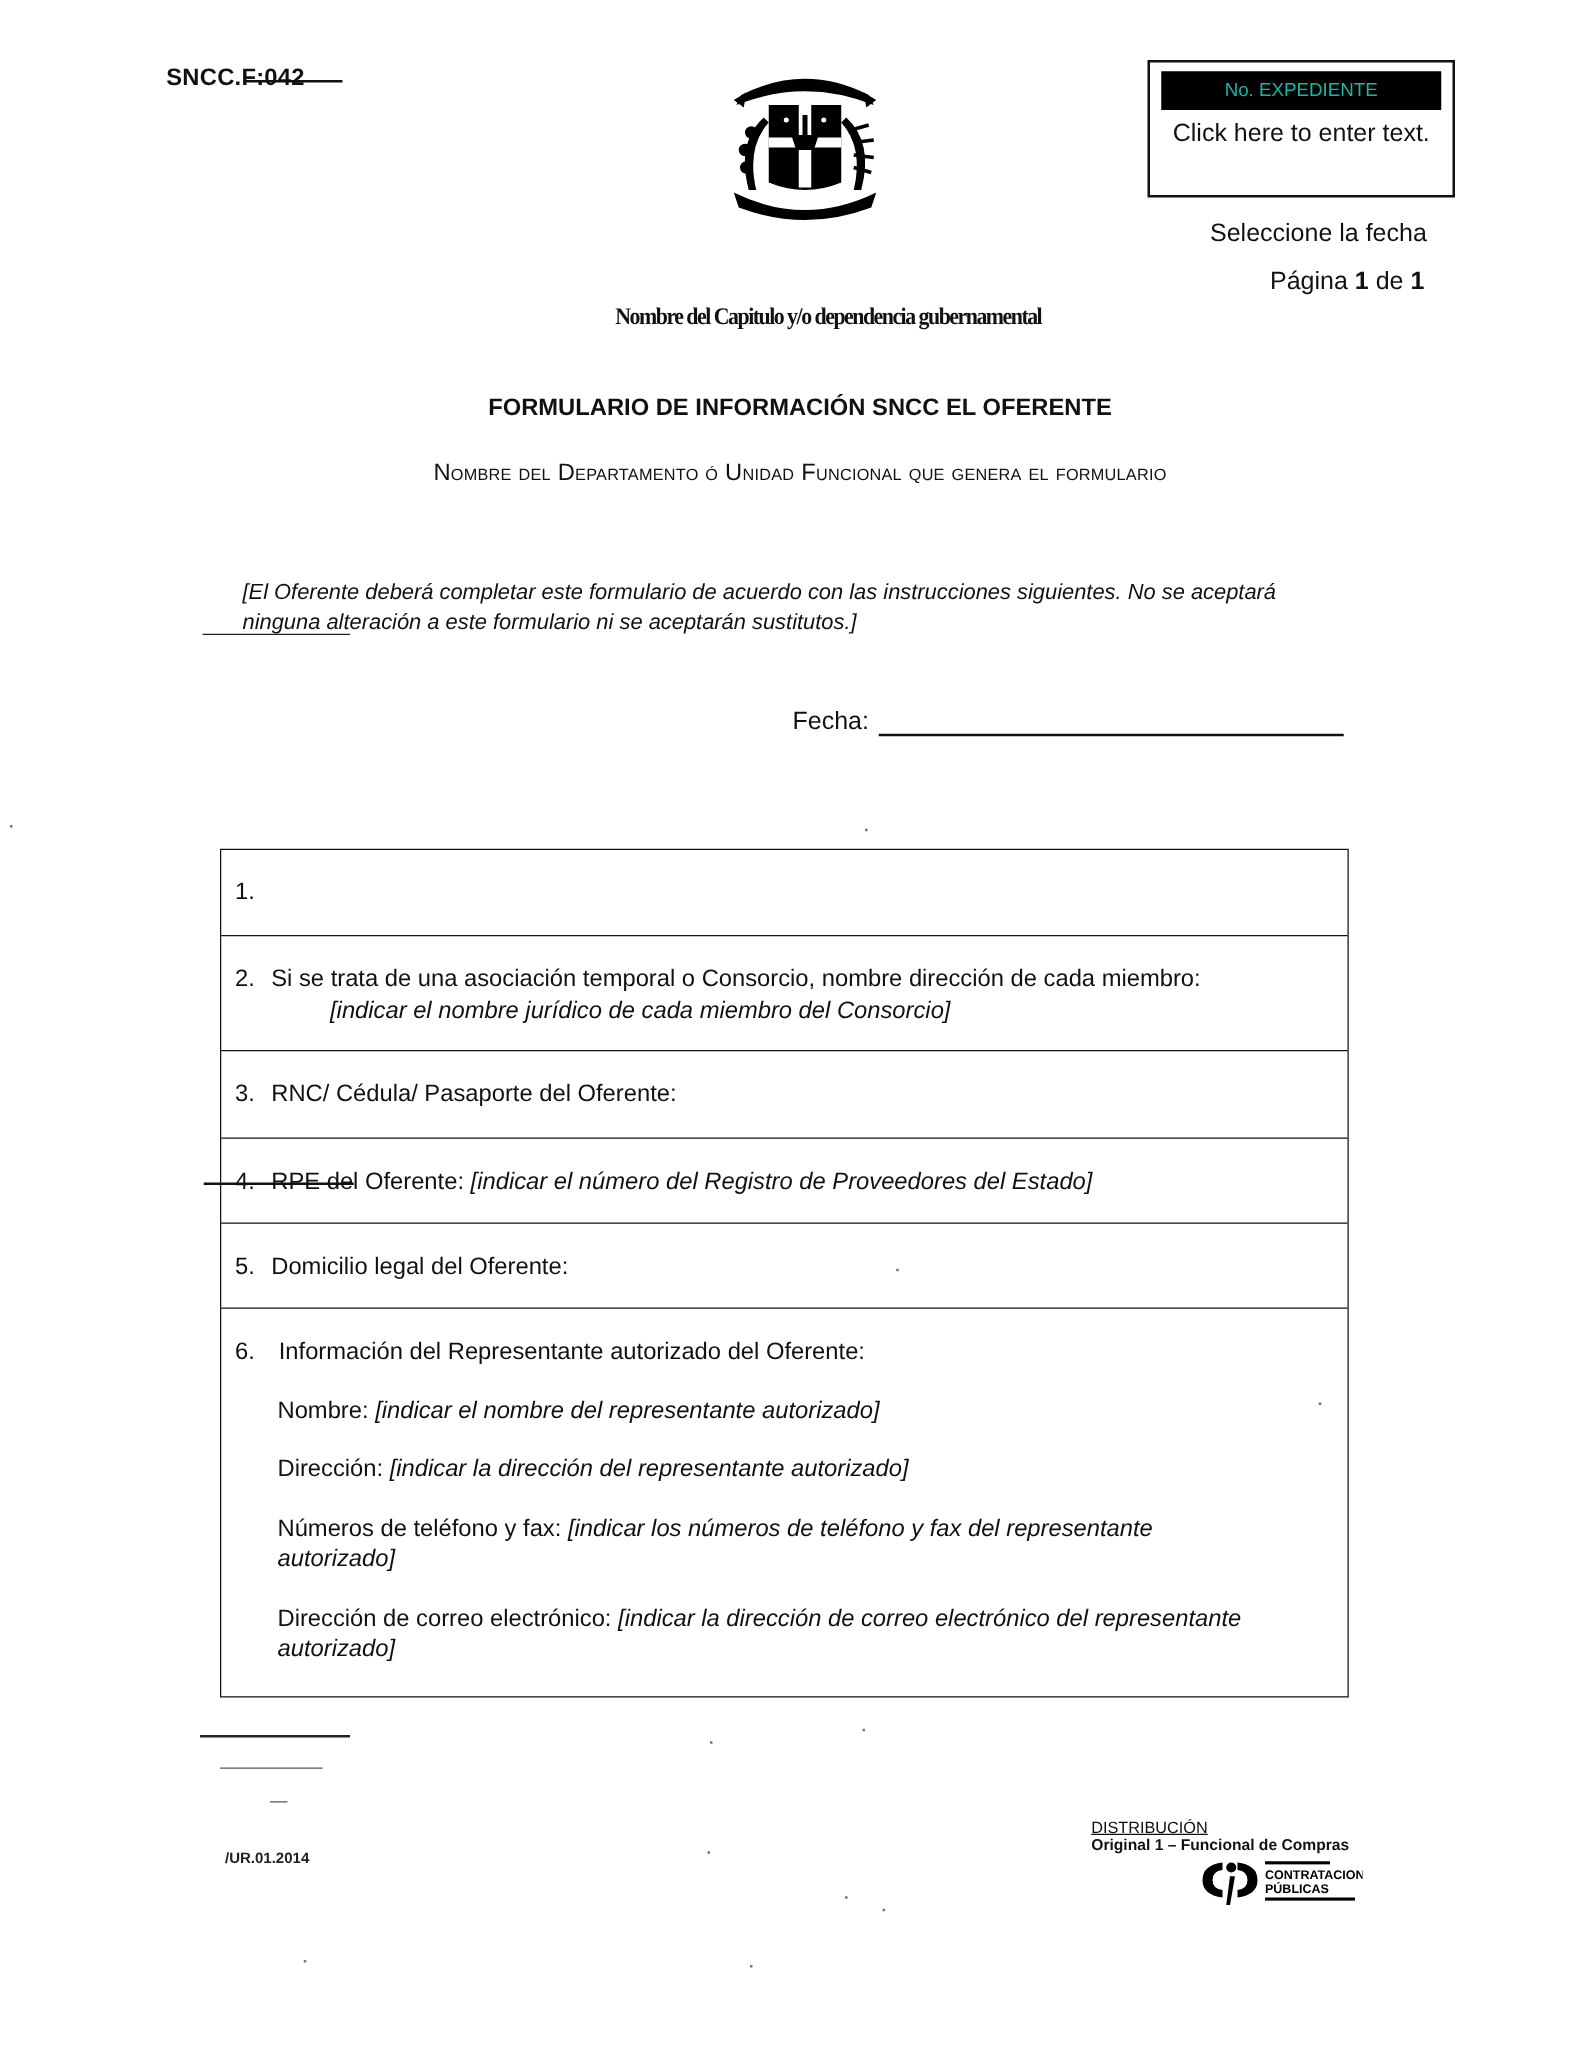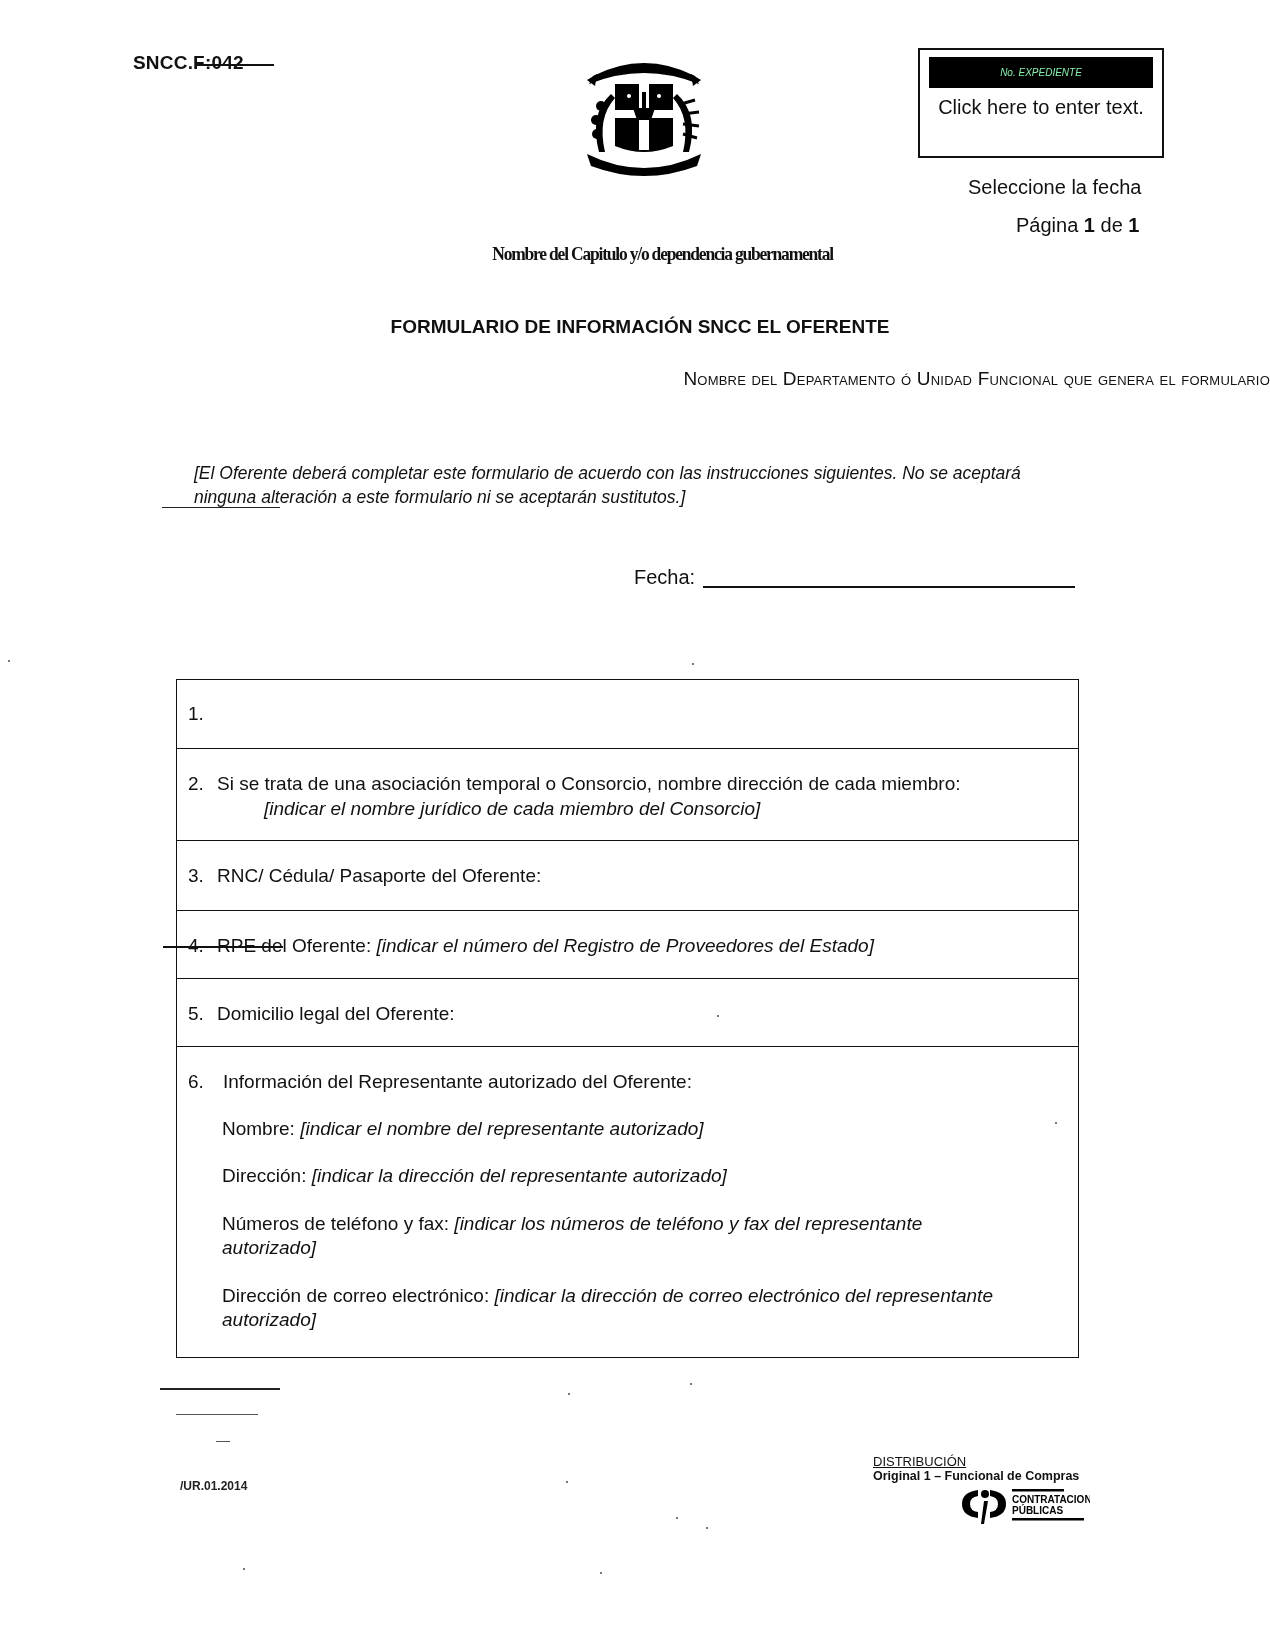--- a/index.html
+++ b/index.html
@@ -2,31 +2,31 @@
 <html><head>
   <meta charset="utf-8">
   <style>
     html, body { margin: 0; padding: 0; background: #ffffff; }
     body { width: 1270px; height: 1637px; position: relative; overflow: hidden; color: #111; font-family: "Liberation Sans", sans-serif; }
     .abs { position: absolute; }
     #form-code { left: 133px; top: 52px; font-weight: bold; font-size: 19px; letter-spacing: 0.2px; }
     #form-code .strike { position: absolute; left: 62px; right: -30px; top: 12px; height: 2px; background: #111; }
     #coat { left: 583px; top: 54px; width: 122px; height: 124px; }
     #expediente-box { left: 918px; top: 48px; width: 246px; height: 110px; border: 2px solid #111; box-sizing: border-box; }
-    #expediente-box .hdr { position: absolute; left: 9px; top: 7px; right: 9px; height: 31px; background: #000; color: #86efac; font-size: 10px; display: flex; align-items: center; justify-content: center; font-family: "Liberation Sans Narrow", "Liberation Sans", sans-serif; letter-spacing: 0px; transform-origin: center; font-style: italic; }
+    #expediente-box .hdr { position: absolute; left: 9px; top: 7px; right: 9px; height: 31px; background: #000; color: #14b8a6; font-size: 15px; display: flex; align-items: center; justify-content: center; font-family: "Liberation Sans Narrow", "Liberation Sans", sans-serif; letter-spacing: 0px; transform-origin: center; }
     #expediente-box .val { position: absolute; left: 0; right: 0; top: 46px; text-align: center; font-size: 20px; }
     #fecha-select { left: 968px; top: 176px; font-size: 20px; }
     #page-num { left: 1016px; top: 214px; font-size: 20px; }
     #page-num b { font-weight: bold; }
     #chapter { left: 0; right: 0; top: 243px; text-align: center; font-family: "Liberation Serif", serif; font-size: 19px; letter-spacing: -1.3px; padding-left: 60px; font-weight: bold; transform: scaleX(0.92); }
     #title { left: 0; right: 0; top: 316px; text-align: center; font-weight: bold; font-size: 19px; padding-left: 10px; }
-    #dept { left: 0; right: 0; top: 368px; text-align: right; font-size: 19px; font-variant: small-caps; letter-spacing: 0.2px; padding-left: 10px; }
+    #dept { left: 0; right: 0; top: 368px; text-align: center; font-size: 19px; font-variant: small-caps; letter-spacing: 0.2px; padding-left: 10px; }
     #instructions { left: 194px; top: 461px; width: 880px; font-style: italic; font-size: 17.5px; line-height: 24px; }
     #instructions .scribble { position: absolute; left: -32px; top: 46px; width: 118px; height: 1px; background: #222; }
-    #fecha-line { left: 634px; top: 566px; font-size: 20px; display: flex; align-items: flex-start; }
+    #fecha-line { left: 634px; top: 566px; font-size: 20px; display: flex; align-items: center; }
     #fecha-line .blank { display: inline-block; width: 372px; border-bottom: 2px solid #111; margin-left: 8px; height: 20px; }
     #table { left: 176px; top: 679px; width: 903px; height: 679px; border: 1.5px solid #111; box-sizing: border-box; }
     .row { position: absolute; left: 0; right: 0; border-bottom: 1.5px solid #111; box-sizing: border-box; font-size: 19px; }
     .row .num { position: absolute; left: 11px; }
     .row .txt { position: absolute; left: 40px; right: 30px; }
     .row i { font-style: italic; }
     #row-1 { top: 0; height: 69px; }
     #row-1 .num, #row-1 .txt { top: 23px; }
     #row-2 { top: 69px; height: 92px; }
     #row-2 .num, #row-2 .txt { top: 22px; line-height: 25px; }

